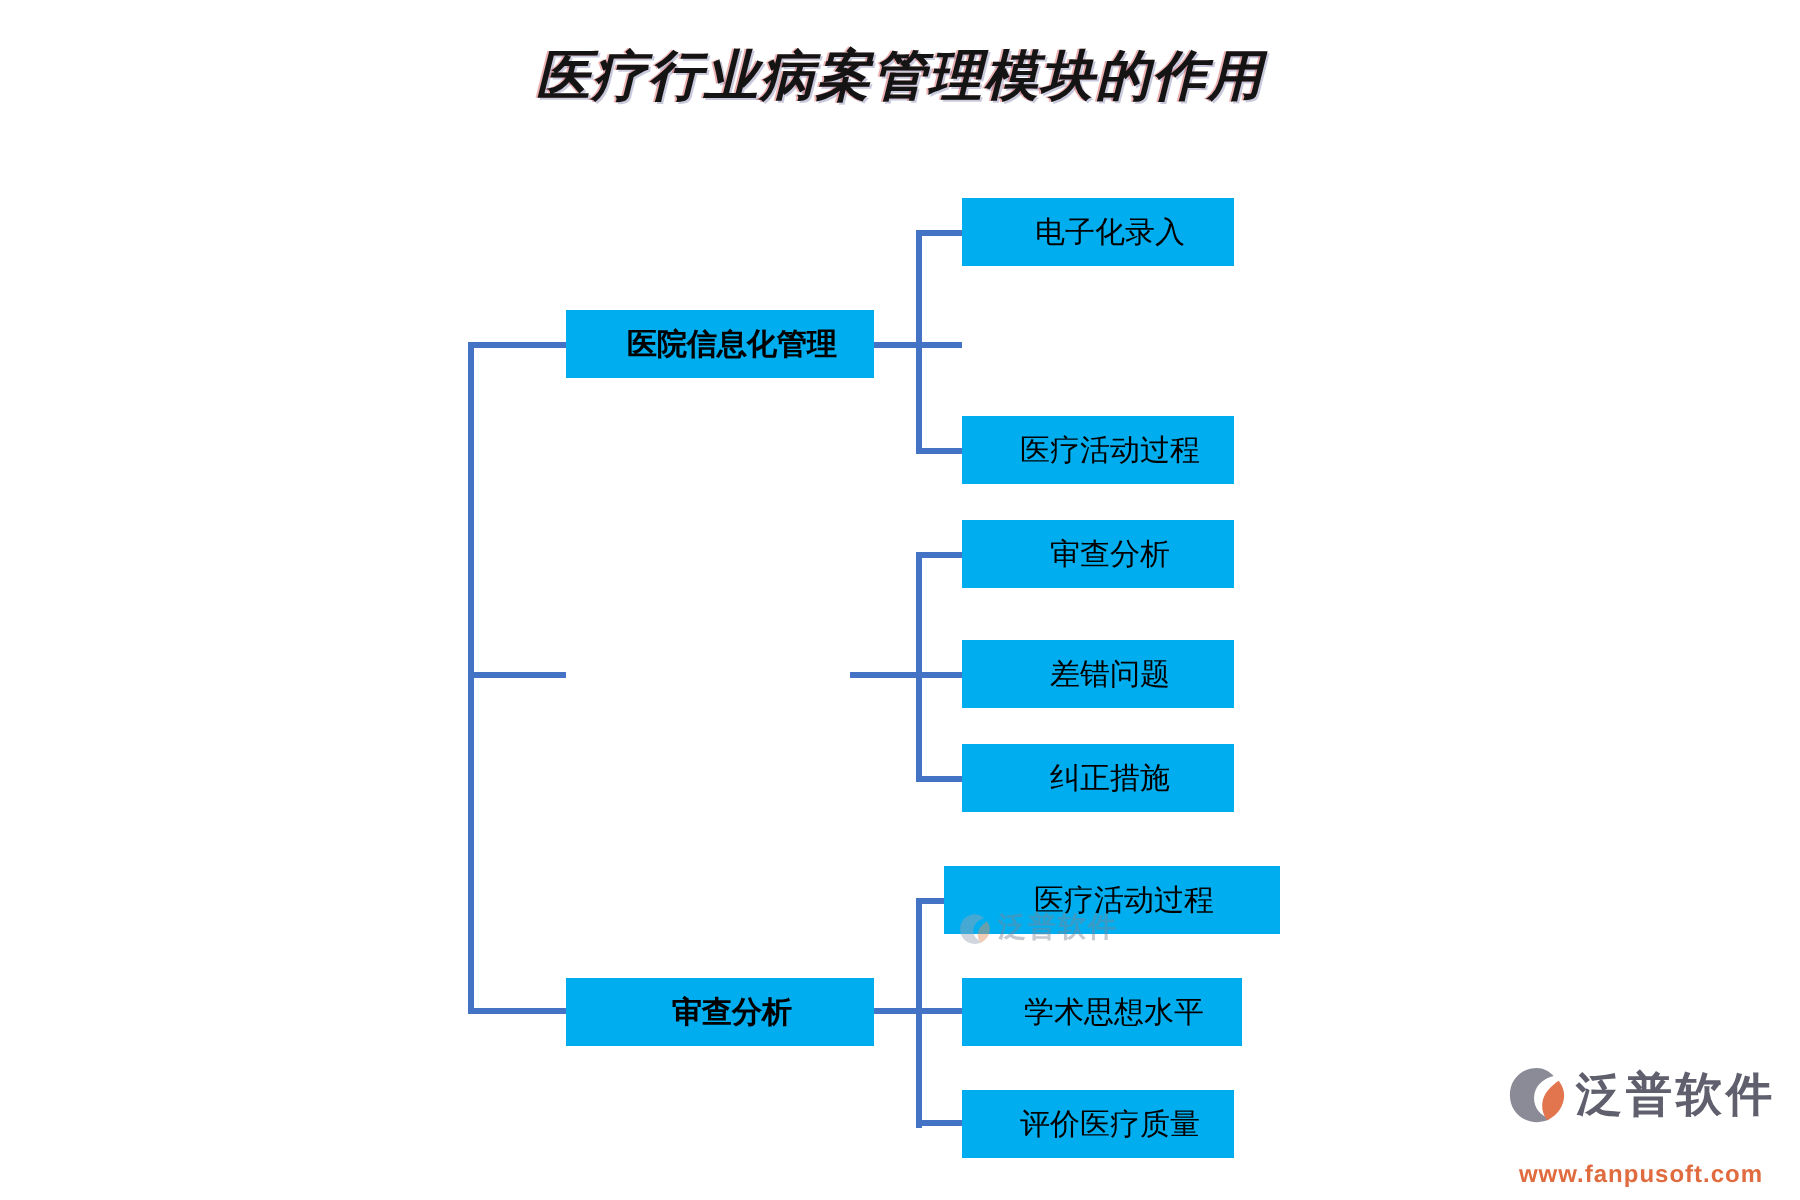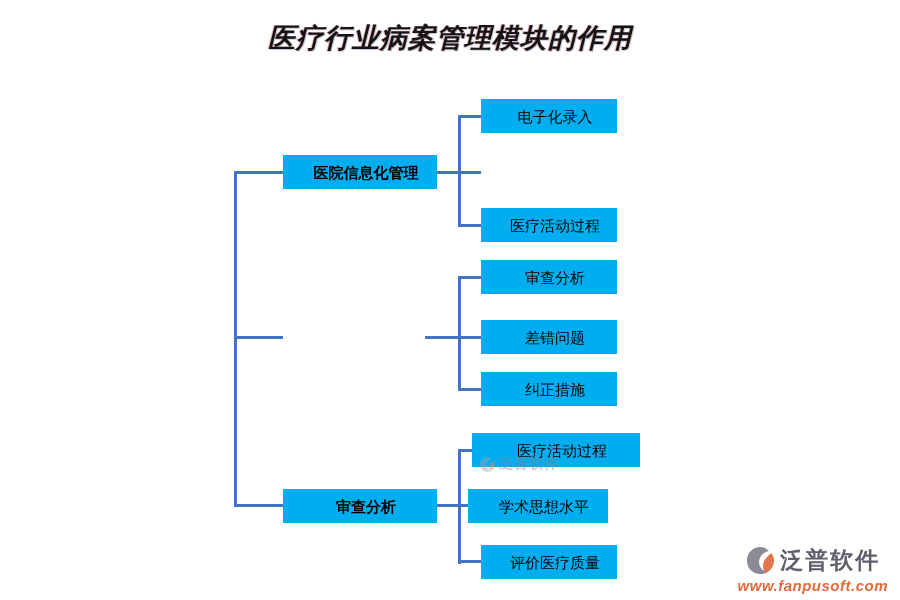--- a/index.html
+++ b/index.html
@@ -31,22 +31,22 @@
   .logo{
     position:absolute;right:12px;bottom:6px;z-index:5;
     display:flex;flex-direction:column;align-items:center;
   }
   .logo-row{display:flex;align-items:center;gap:4px;}
   .logo-icon{width:31px;height:31px;}
   .logo-text{
     font-size:23px;font-weight:bold;color:var(--logo-gray,#5F5F6D);letter-spacing:2px;
   }
   .logo-url{
-    font-size:15px;font-weight:bold;color:var(--logo-orange,#E06B3E);
-    letter-spacing:0.5px;margin-top:1px;font-style:italic;
+    font-size:12px;font-weight:bold;color:var(--logo-orange,#E06B3E);
+    letter-spacing:0.5px;margin-top:17px;
   }
 </style>
 </head>
 <body>
 
 <div class="canvas">
 
   <h1 class="title">医疗行业病案管理模块的作用</h1>
 
   <div class="line v" style="left:234px;top:171px;height:336px"></div>
@@ -76,21 +76,21 @@
   <div class="node parent" style="left:283px;top:489px">审查分析</div>
 
   <div class="node" style="left:481px;top:99px;width:124px">电子化录入</div>
   <div class="node" style="left:481px;top:208px;width:124px">医疗活动过程</div>
 
   <div class="node" style="left:481px;top:260px;width:124px">审查分析</div>
   <div class="node" style="left:481px;top:372px;width:124px">纠正措施</div>
   <div class="node" style="left:481px;top:320px;width:124px">差错问题</div>
 
   <div class="node" style="left:472px;top:433px;width:156px">医疗活动过程</div>
-  <div class="node" style="left:468px;top:489px;width:128px">学术思想水平</div>
+  <div class="node" style="left:481px;top:489px;width:128px">学术思想水平</div>
   <div class="node" style="left:481px;top:545px;width:124px">评价医疗质量</div>
 
   <div class="wm-inline" style="left:479px;top:455px">
     <svg viewBox="0 0 32 32" aria-hidden="true">
       <path d="M16 2 C8 2 2 8 2 16 C2 24 8 30 16 30 C18.5 30 20.8 29.4 22.8 28.3 C17.5 26.5 14.2 22.3 14.5 17 C14.8 11.8 18.6 7.6 24.6 6.2 C22.2 3.6 19.3 2 16 2 Z" fill="#9aa3b5"></path>
       <path d="M27.2 8.6 C29 11 30 13.4 30 16 C30 21.8 26.4 26.8 21.2 29 C17.6 24.4 17.8 17.6 22 13.2 C23.6 11.4 25.4 9.6 27.2 8.6 Z" fill="#e2915e"></path>
     </svg>
     <span>泛普软件</span>
   </div>
 

